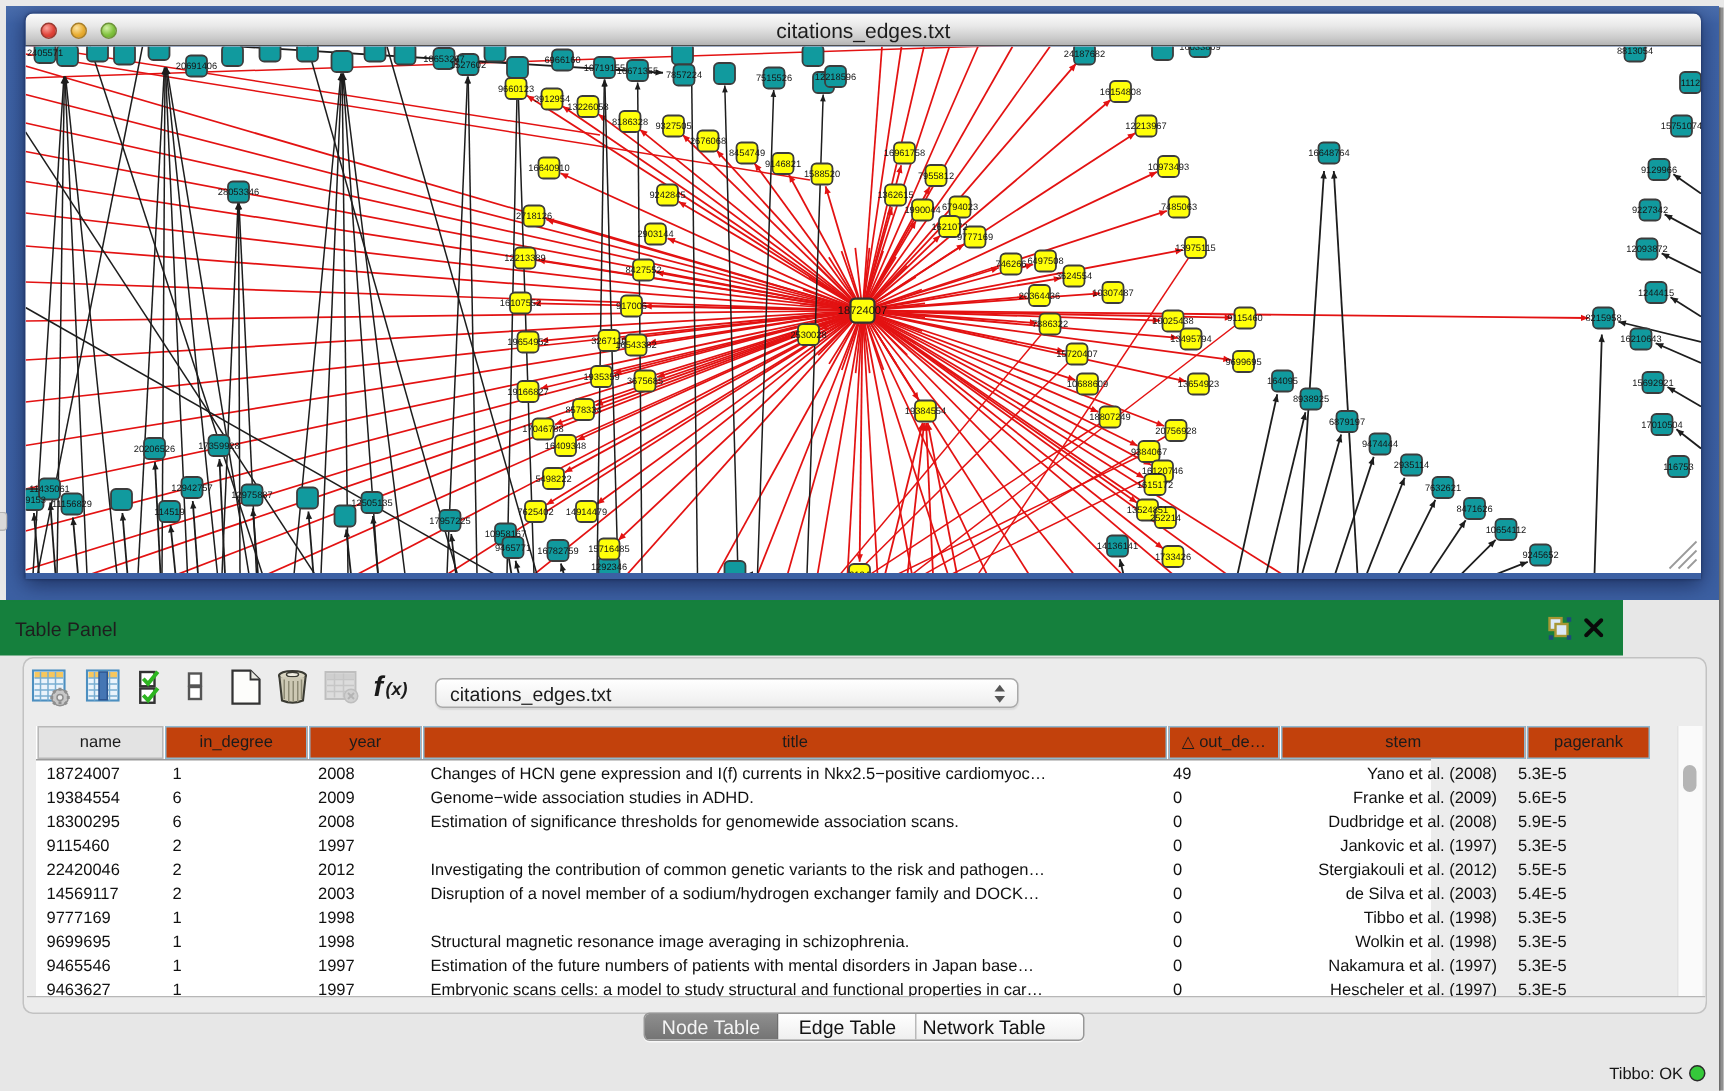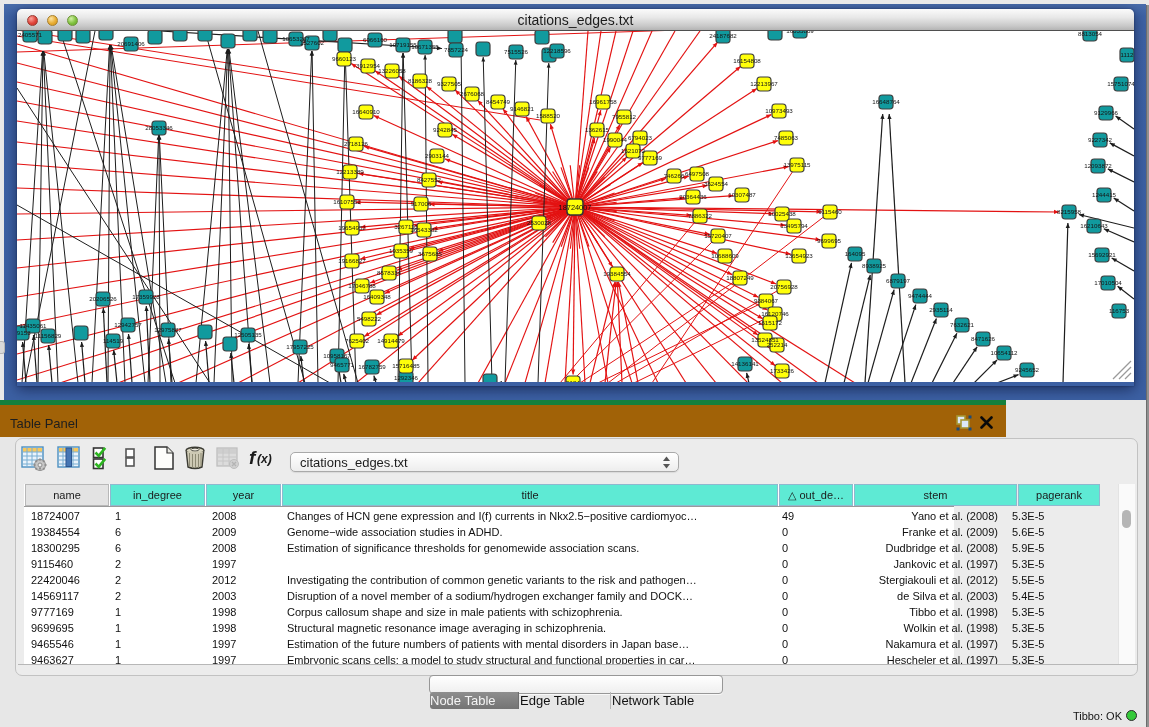--- a/index.html
+++ b/index.html
@@ -3,38 +3,38 @@
 *{margin:0;padding:0;box-sizing:border-box}
 html,body{width:1149px;height:727px;overflow:hidden;font-family:"Liberation Sans",sans-serif;background:#e9e9e9}
 #top{position:absolute;left:0;top:0;width:1149px;height:400px;background:#e9e9e9}
 #desk{position:absolute;left:4px;top:4px;width:1142px;height:396px;background:linear-gradient(180deg,#4a6dac 0,#3e63a6 12px,#3c60a3 100%)}
 #win{position:absolute;left:13px;top:5px;width:1117px;height:377px;border-radius:5px 5px 0 0;box-shadow:0 3px 14px rgba(0,5,35,.55),0 0 2px rgba(0,10,40,.5)}
 #tbar{position:absolute;left:0;top:0;width:1117px;height:22px;border-radius:5px 5px 0 0;background:linear-gradient(180deg,#fbfbfb 0,#e8e8e8 40%,#c9c9c9 80%,#b4b4b4 100%);border-bottom:1px solid #4f4f4f}
 #tbar .t{position:absolute;left:0;right:0;top:3px;text-align:center;font-size:14px;color:#1c1c1c}
 .tl{position:absolute;width:11px;height:11px;border-radius:50%}
 #canvas{position:absolute;left:0;top:22px;width:1117px;height:351px;background:#fff;overflow:hidden}
 #tpanel{position:absolute;left:0;top:400px;width:1149px;height:327px;background:#e7e7e7}
-#tphead{position:absolute;left:0;top:0;width:1006px;height:37px;background:#a16207;border-top:5px solid #15803d}
+#tphead{position:absolute;left:0;top:0;width:1082px;height:37px;background:#15803d;border-top:1px solid #15803d}
 #tphead .t{position:absolute;left:10px;top:11px;font-size:13px;color:#1e1e1e}
 #panel{position:absolute;left:15px;top:38px;width:1123px;height:238px;background:#ececec;border:1px solid #c2c2c2;border-radius:7px}
 #toolbar{position:absolute;left:0;top:0;height:44px;width:100%}
 #combo{position:absolute;left:274px;top:13px;width:389px;height:20px;border:1px solid #a9a9a9;border-radius:5px;background:linear-gradient(180deg,#fff,#f3f3f3 70%,#ededed);font-size:13px;color:#1b1b1b;line-height:19px;padding-left:9px;box-shadow:0 1px 1px rgba(0,0,0,.08)}
 #tablewrap{position:absolute;left:8px;top:45px;width:930px;height:182px;background:#fff}
 .hrow{position:absolute;top:0;left:0;height:23px;width:100%;border-bottom:1px solid #9a9a9a;background:#fff}
-.hc{position:absolute;top:0;height:22px;background:#5eead4;border:1px solid #8fb8cf;font-size:11px;color:#1b1b1b;text-align:center;line-height:21px}
+.hc{position:absolute;top:0;height:22px;background:#c2410c;border:1px solid #8fb8cf;font-size:11px;color:#1b1b1b;text-align:center;line-height:21px}
 .rows{position:absolute;top:24px;left:0;width:100%;font-size:11px;color:#101010}
 .tr{position:relative;height:16px;line-height:16px;white-space:nowrap}
 .tr div{position:absolute;top:0;height:16px;overflow:hidden}
 .c0{left:7px;width:80px}.c1{left:91px;width:90px}.c2{left:188px;width:70px}.c3{left:263px;width:490px}
 .c4{left:758px;width:70px}.c5{left:808px;width:166px;text-align:right}.c6{left:988px;width:100px}
 #tfoot{position:absolute;left:2px;bottom:2px;height:9px;width:1119px;background:#ececec;border-top:1px solid #b7b7b7;border-radius:0 0 6px 6px}
 #vsb{position:absolute;right:2px;top:45px;width:17px;height:182px;background:#fafafa;border-left:1px solid #e3e3e3}
 #vsbth{position:absolute;left:3px;top:26px;width:9px;height:18px;border-radius:5px;background:#b5b5b5}
 #seg{position:absolute;left:429px;top:275px;width:294px;height:19px;border:1px solid #979797;border-radius:4px;background:linear-gradient(180deg,#fff,#efefef);font-size:13px;box-shadow:0 1px 0 rgba(255,255,255,.7)}
-.sg{position:absolute;top:16px;height:17px;line-height:17px;color:#111}
+.sg{position:absolute;top:0;height:17px;line-height:17px;text-align:center;color:#111}
 #sg1{left:0;width:89px;background:linear-gradient(180deg,#8e8e8e,#747474);color:#f4f4f4;border-radius:3px 0 0 3px;border-right:1px solid #6e6e6e}
 #sg2{left:90px;width:91px;border-right:1px solid #b9b9b9}
 #sg3{left:182px;width:88px}
 #mem{position:absolute;right:27px;top:310px;font-size:11px;color:#151515}
 #memdot{position:absolute;right:12px;top:310px;width:11px;height:11px;border-radius:50%;background:#35c93a;border:1.5px solid #2b2b2b}
 #rstrip{position:absolute;right:0;top:5px;width:3px;height:722px;background:#909090;border-left:1px solid #6c6c6c}
 svg text{font-family:"Liberation Sans",sans-serif}
 </style></head><body>
 <div id="top">
  <div id="desk">
@@ -821,21 +821,20 @@
             <div class="c2">2003</div>
             <div class="c3">Disruption of a novel member of a sodium/hydrogen exchanger family and DOCK…</div>
             <div class="c4">0</div>
             <div class="c5">de Silva et al. (2003)</div>
             <div class="c6">5.4E-5</div>
           </div>
 <div class="tr">
             <div class="c0">9777169</div>
             <div class="c1">1</div>
             <div class="c2">1998</div>
-            <div class="c3">Corpus callosum shape and size in male patients with schizophrenia.</div>
             <div class="c4">0</div>
             <div class="c5">Tibbo et al. (1998)</div>
             <div class="c6">5.3E-5</div>
           </div>
 <div class="tr">
             <div class="c0">9699695</div>
             <div class="c1">1</div>
             <div class="c2">1998</div>
             <div class="c3">Structural magnetic resonance image averaging in schizophrenia.</div>
             <div class="c4">0</div>

